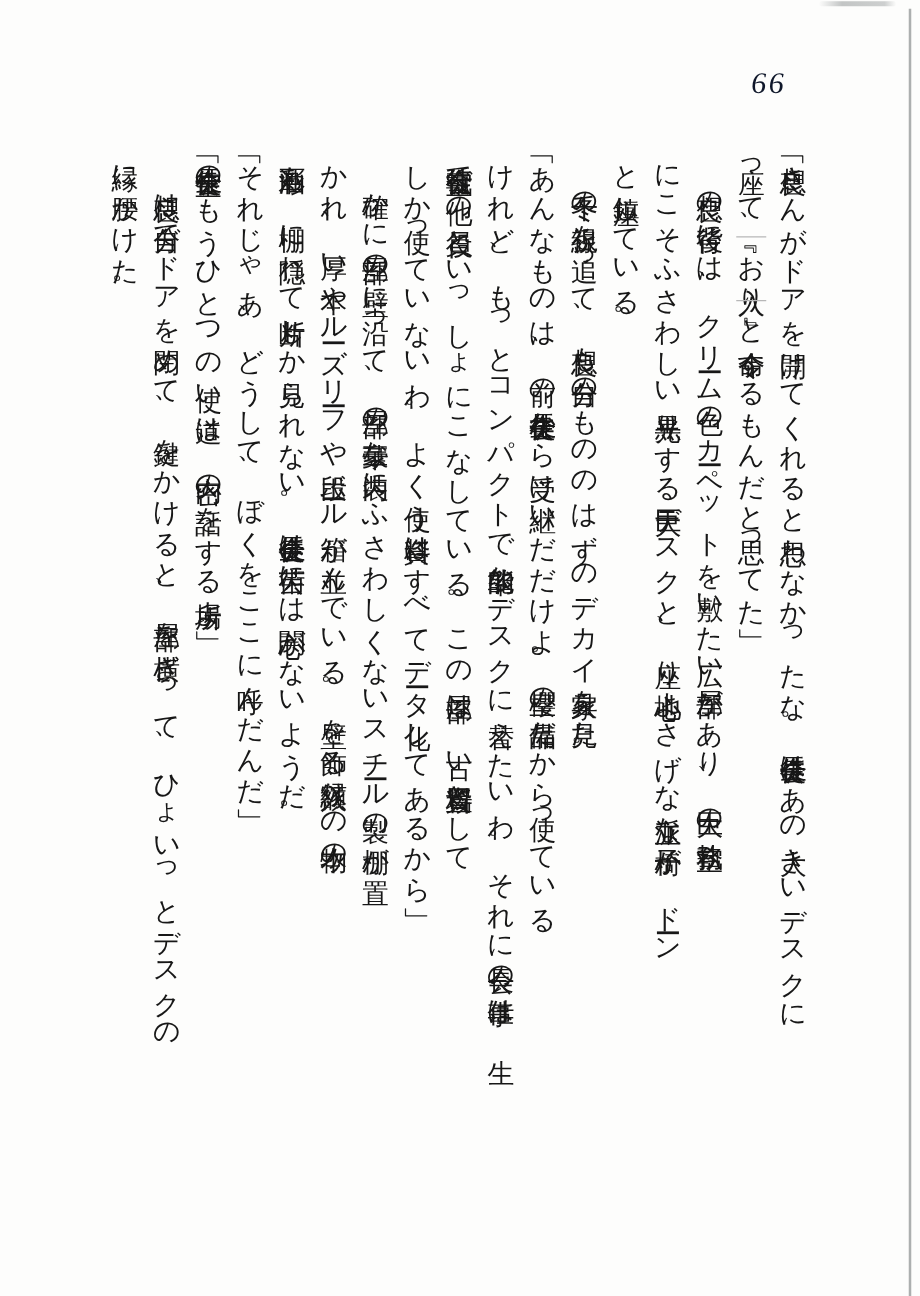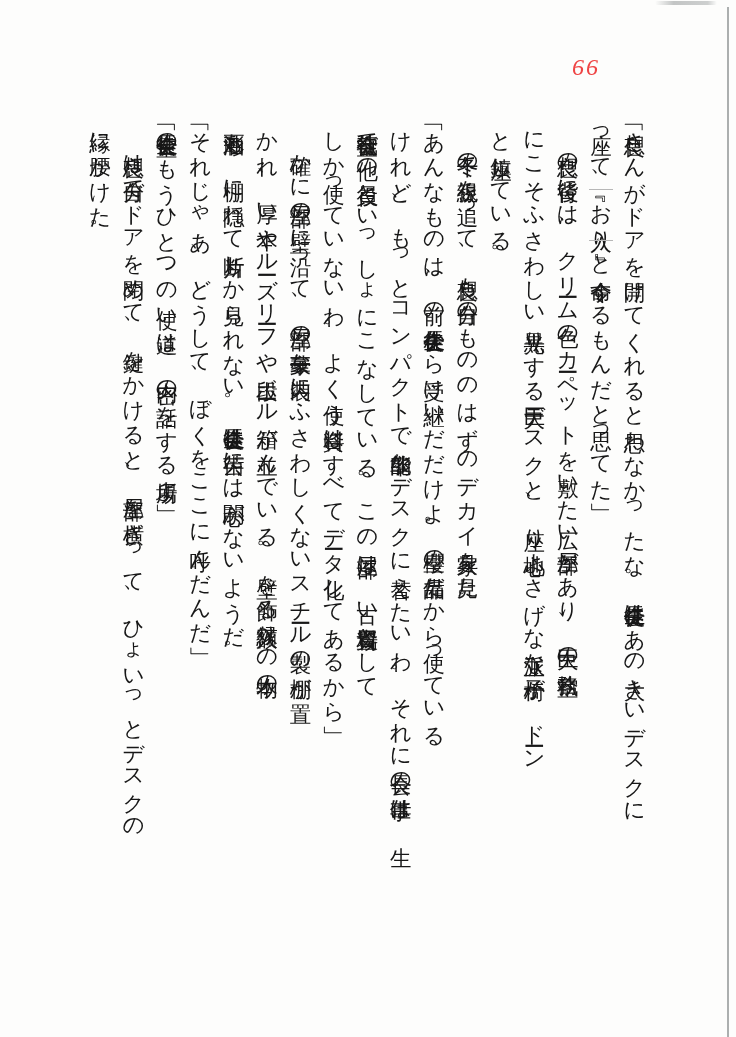--- a/index.html
+++ b/index.html
@@ -29,26 +29,26 @@
     position: absolute;
     left: 655px;
     top: 1px;
     width: 62px;
     height: 4px;
     background: linear-gradient(to right, rgba(190,193,193,0), rgba(175,178,178,0.75) 30%, rgba(185,188,188,0.7) 85%, rgba(200,200,200,0));
     border-radius: 2px;
   }
   .page-number {
     position: absolute;
-    left: 572px;
+    left: 601px;
     top: 54px;
     font-size: 24px;
     font-style: italic;
     letter-spacing: 2px;
-    color: #ef4444;
+    color: #0f172a;
   }
   .vtext {
     position: absolute;
     top: 117px;
     right: 86px;
     height: 842px;
     writing-mode: vertical-rl;
     -webkit-writing-mode: vertical-rl;
     text-orientation: mixed;
     font-size: 21.5px;

